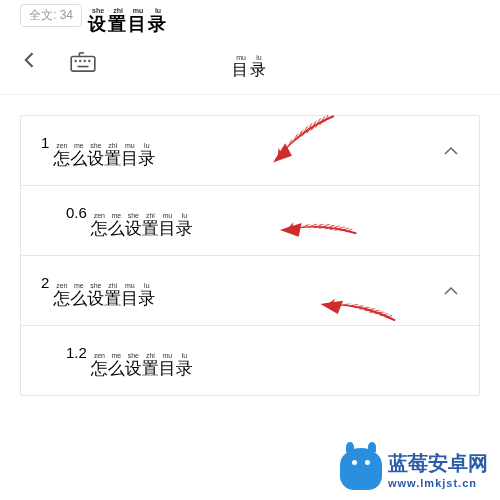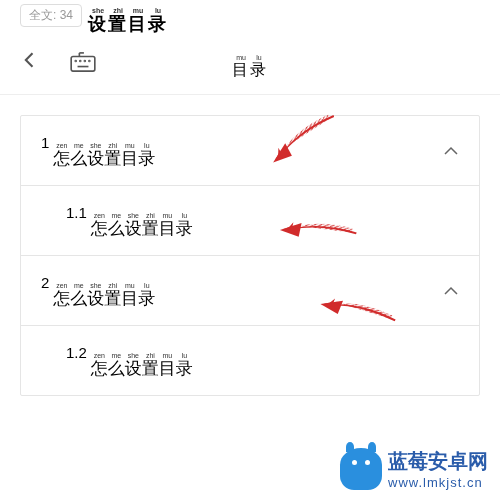--- a/index.html
+++ b/index.html
@@ -143,22 +143,22 @@
       display: flex;
       justify-content: center;
       gap: 8px;
     }
     .wm-eyes span {
       width: 5px; height: 5px;
       background: #fff;
       border-radius: 50%;
     }
     .wm-sub {
-      font-size: 13px;
-      font-weight: normal;
+      font-size: 11px;
+      font-weight: bold;
       color: #2a5caa;
       display: block;
       letter-spacing: 1px;
     }
   </style>
 </head>
 <body>
 
 <div class="top-bar">
   <span class="word-count">全文: 34</span>
@@ -243,21 +243,21 @@
               <span class="rb">录</span>
             </span>
           </span>
         </span>
         <span class="chevron"><svg viewBox="0 0 16 16" width="16" height="16" fill="none" stroke="#666" stroke-width="1.5">
             <path d="M2 11 L8 5 L14 11"></path>
           </svg></span>
       </div>
       <div class="toc-item sub">
         <span class="toc-label">
-          <span class="toc-num">1.1</span>
+          <span class="toc-num">0.6</span>
           <span class="ruby-text">
             <span class="ruby-char">
               <span class="rt">zen</span>
               <span class="rb">怎</span>
             </span>
             <span class="ruby-char">
               <span class="rt">me</span>
               <span class="rb">么</span>
             </span>
             <span class="ruby-char">

